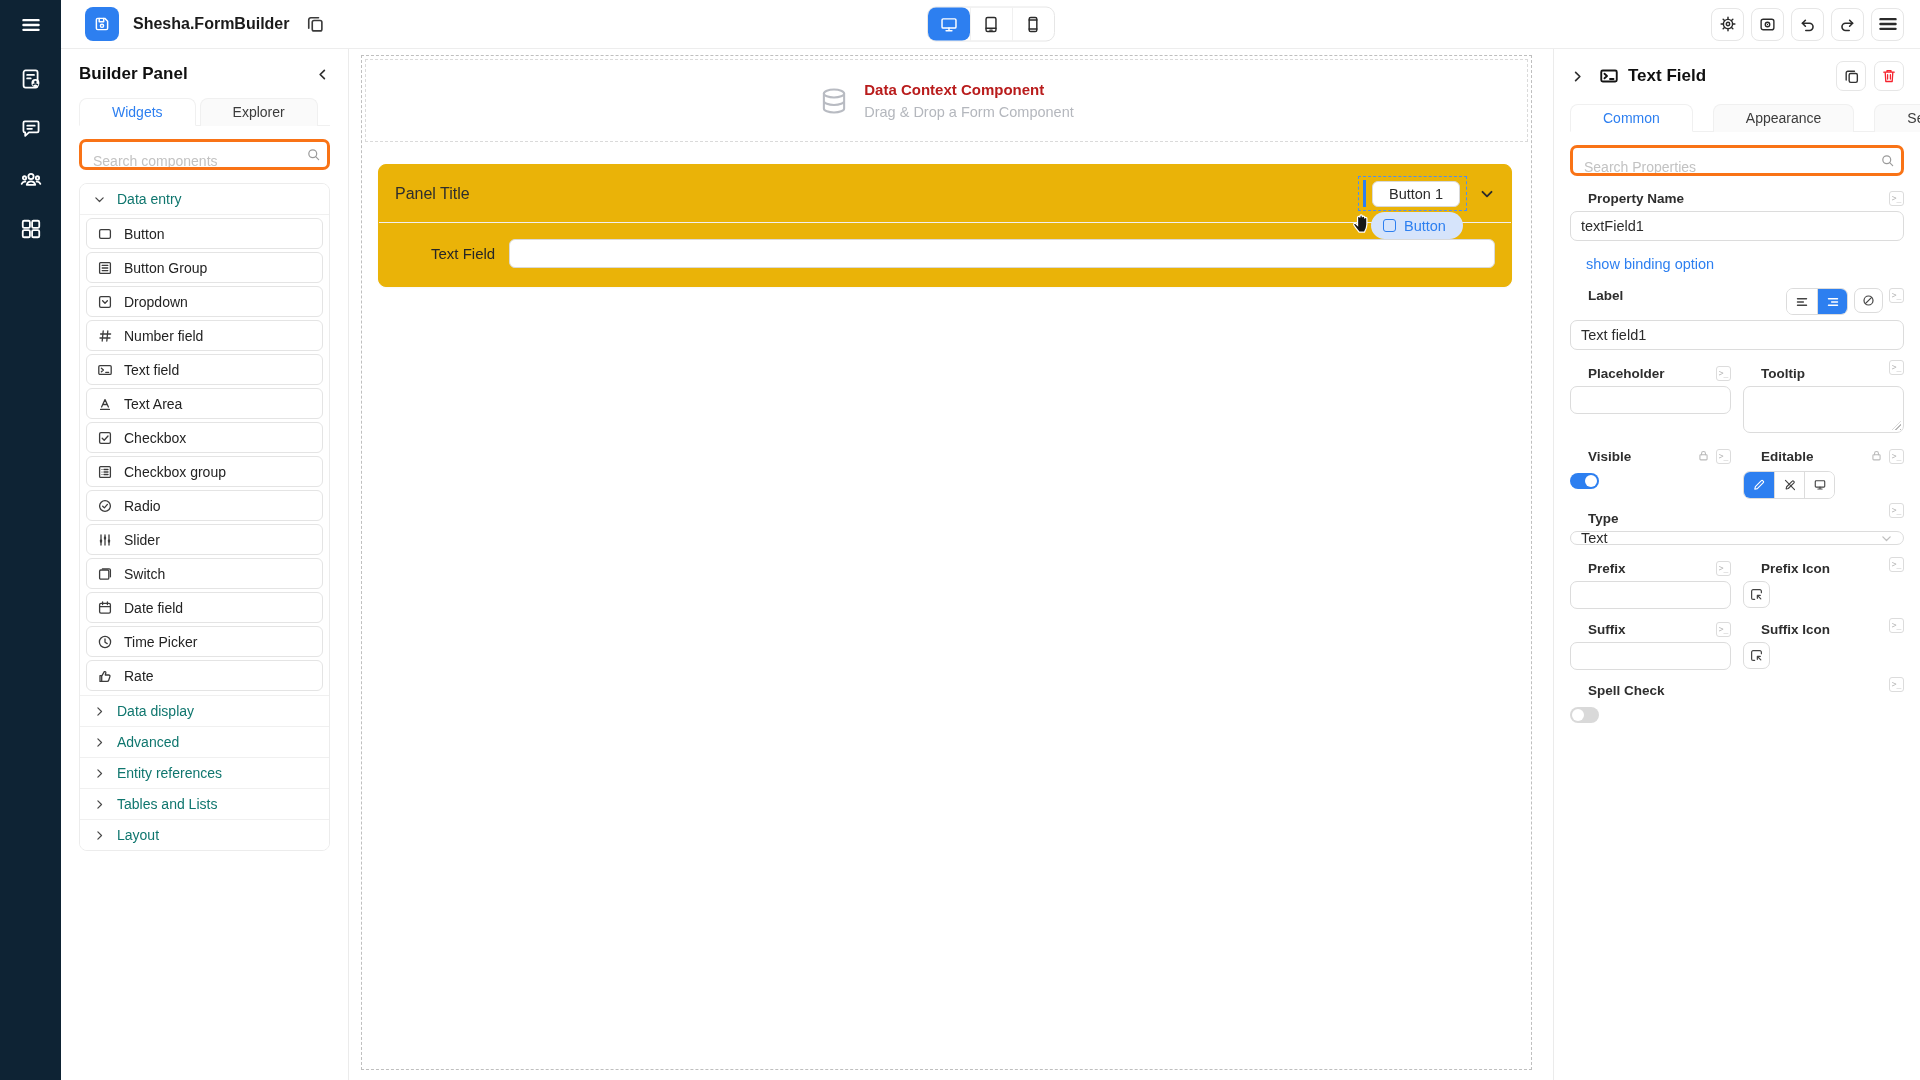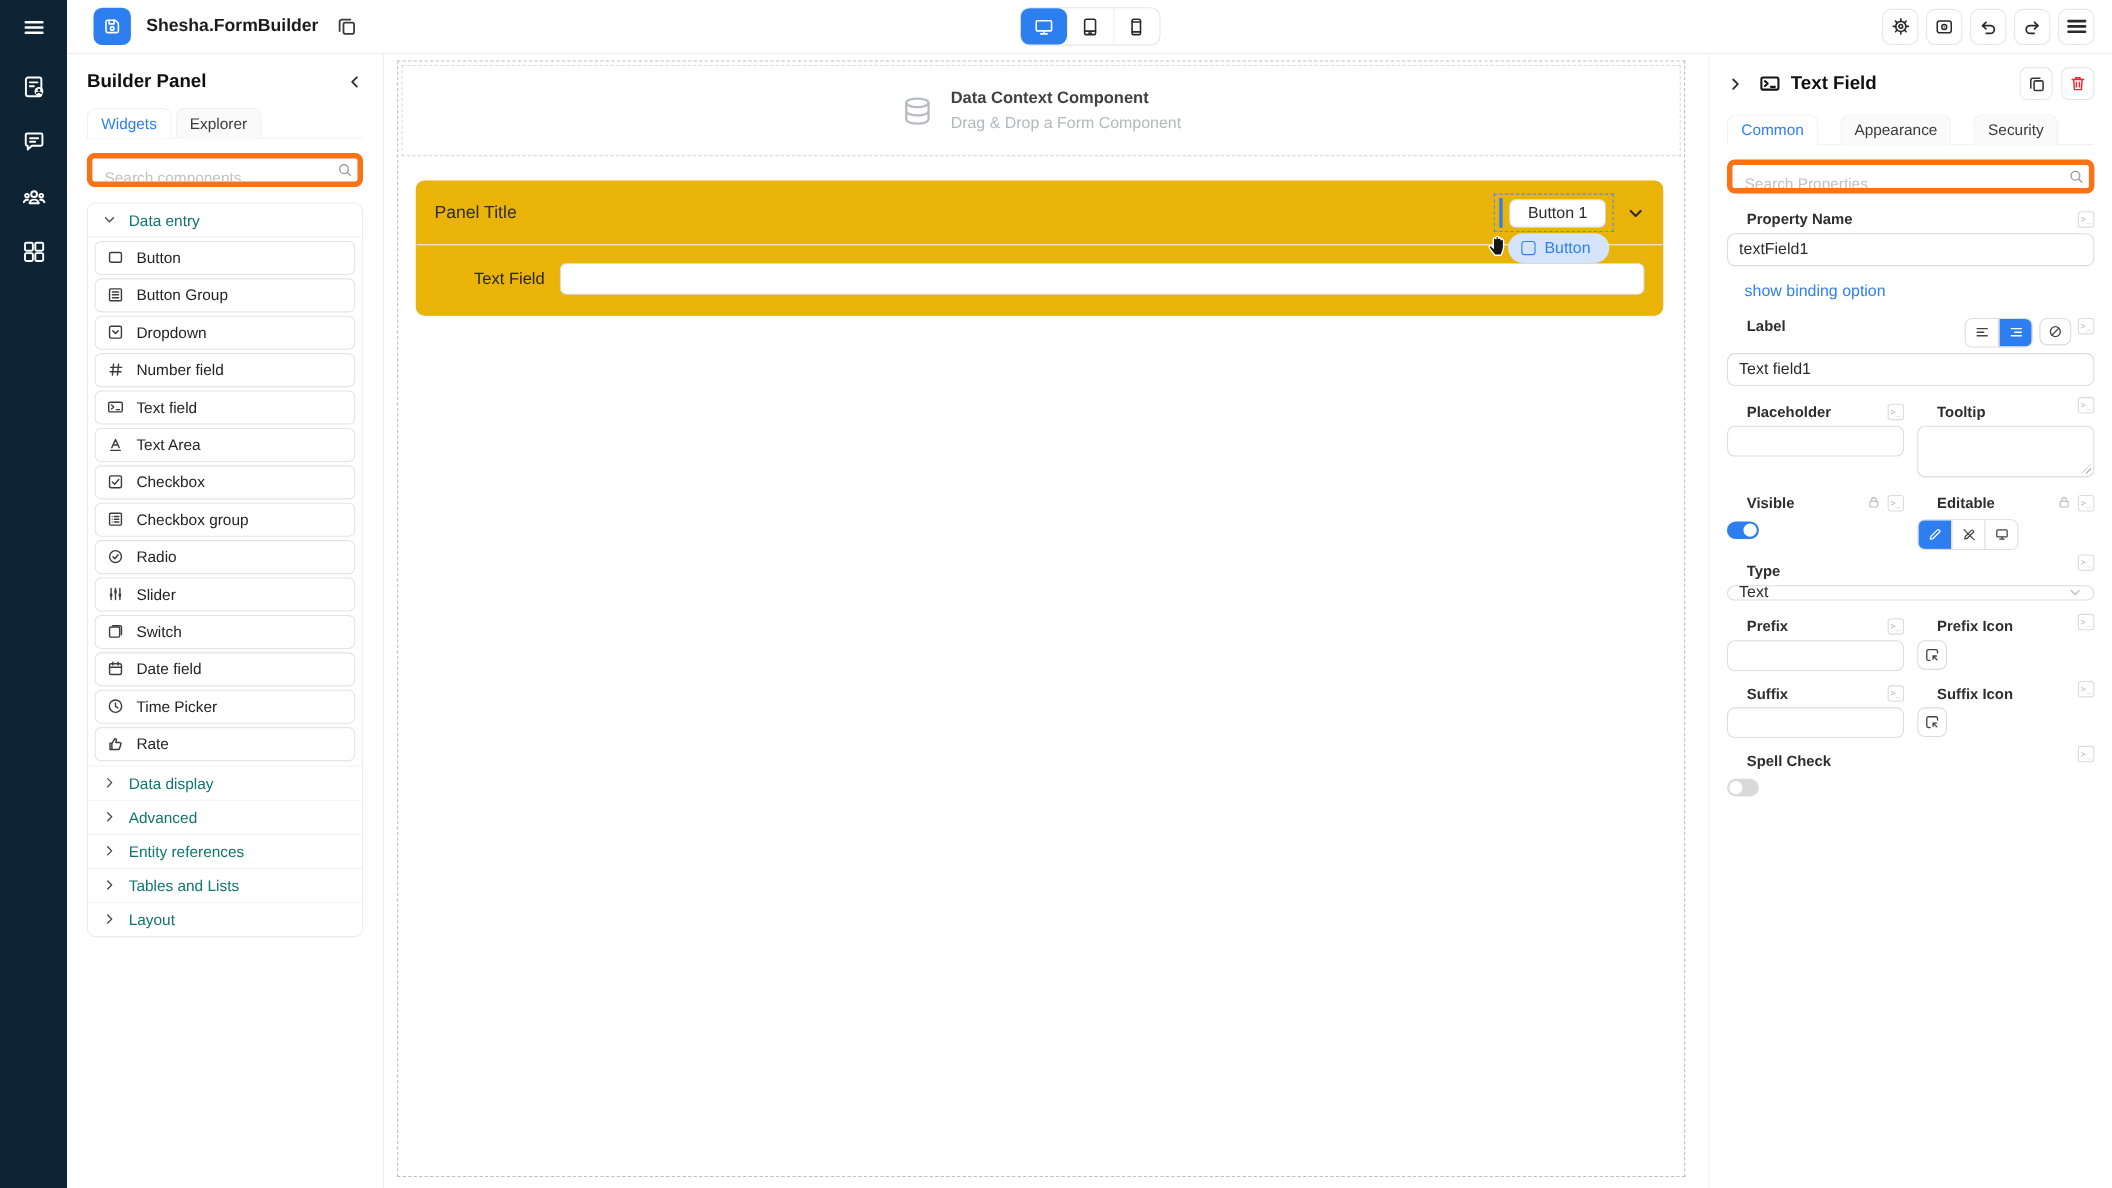--- a/index.html
+++ b/index.html
@@ -35,45 +35,45 @@
     display:flex; align-items:center; justify-content:center; color:#2b2b2b; cursor:pointer; padding:0; }
 
   .content { flex:1; display:flex; min-height:0; }
 
   
   .builder { width:288px; flex-shrink:0; border-right:1px solid #ebebeb; padding:15px 18px 0; background:#fff; }
   .builder-head { display:flex; align-items:center; justify-content:space-between; }
   .builder-title { font-size:17px; font-weight:700; color:#101010; }
   .collapse-chev { color:#2f2f2f; cursor:pointer; }
   .tabs { display:flex; border-bottom:1px solid #f0f0f0; margin-top:13px; }
-  .tab { padding:5px 12px; font-size:14px; color:#3c3c3c; background:#fafafa; border:1px solid #f0f0f0;
+  .tab { padding:5px 32px; font-size:14px; color:#3c3c3c; background:#fafafa; border:1px solid #f0f0f0;
     border-bottom:none; border-radius:8px 8px 0 0; margin-right:4px; position:relative; top:1px; cursor:pointer; }
   .tab.active { background:#fff; color:#2d7ff0; border-bottom:1px solid #fff; }
   .search-wrap { position:relative; margin-top:13px; }
-  .search-input { width:100%; height:31px; border:5px solid #f97316; border-radius:7px;
+  .search-input { width:100%; height:31px; border:3px solid #f97316; border-radius:7px;
     padding:12px 32px 0 11px; font-size:14px; color:#1d4ed8; outline:none; background:#fff; }
   .search-input::placeholder { color:#c2c2c2; }
   .search-ic { position:absolute; right:9px; top:8px; color:#9a9a9a; }
   .sections { margin-top:13px; border:1px solid #ececec; border-radius:8px; overflow:hidden; background:#fff; }
   .sec-head { display:flex; align-items:center; gap:11px; padding:7px 13px; font-size:14px;
     color:#0f766e; border-bottom:1px solid #f0f0f0; cursor:pointer; background:#fff; }
   .sec-head .chev { color:#4a4a4a; }
   .sections > :last-child { border-bottom:none; }
   .sec-items { padding:3px 6px 4px; border-bottom:1px solid #f0f0f0; display:flex; flex-direction:column; gap:3px; }
   .w-item { display:flex; align-items:center; gap:11px; height:31px; border:1px solid #e4e4e4;
     border-radius:6px; padding:0 10px; font-size:14px; color:#232323; background:#fff; cursor:grab; }
   .w-item .ic { color:#3c3c3c; }
 
   
   .canvas { flex:1; position:relative; background:#fff; min-width:0; }
   .canvas-dash { position:absolute; left:12px; right:21px; top:6px; bottom:10px; border:1.6px dashed #bfbfbf; }
   .ctx-strip { margin:3px; border:1px dashed #dadada; height:83px; display:flex;
     align-items:center; justify-content:center; gap:15px; }
   .ctx-db { color:#b8bbc2; }
-  .ctx-title { font-size:15px; font-weight:700; color:#404040; }
+  .ctx-title { font-size:15px; font-weight:700; color:#b91c1c; }
   .ctx-sub { font-size:14.5px; color:#b4b7bd; margin-top:6px; }
   .form-panel { margin:22px 19px 0 16px; border:1px solid #eab308; border-radius:8px; background:#eab308;
     box-shadow:0 1px 2px rgba(0,0,0,.03); }
   .fp-head { display:flex; align-items:center; justify-content:space-between; padding:10px 16px; height:57px; }
   .fp-title { font-size:16px; color:#2e2e2e; }
   .fp-right { display:flex; align-items:center; gap:12px; }
   .sel-wrap { border:1.6px dashed #4d8ef2; padding:3px 6px 3px 4px; display:flex; align-items:center; }
   .sel-bar { width:3px; height:27px; background:#2d7ff0; margin-right:6px; }
   .hdr-btn { border:1px solid #d9d9d9; border-radius:6px; padding:4px 16px; font-size:14.5px;
     color:#2b2b2b; background:#fff; cursor:pointer; }

